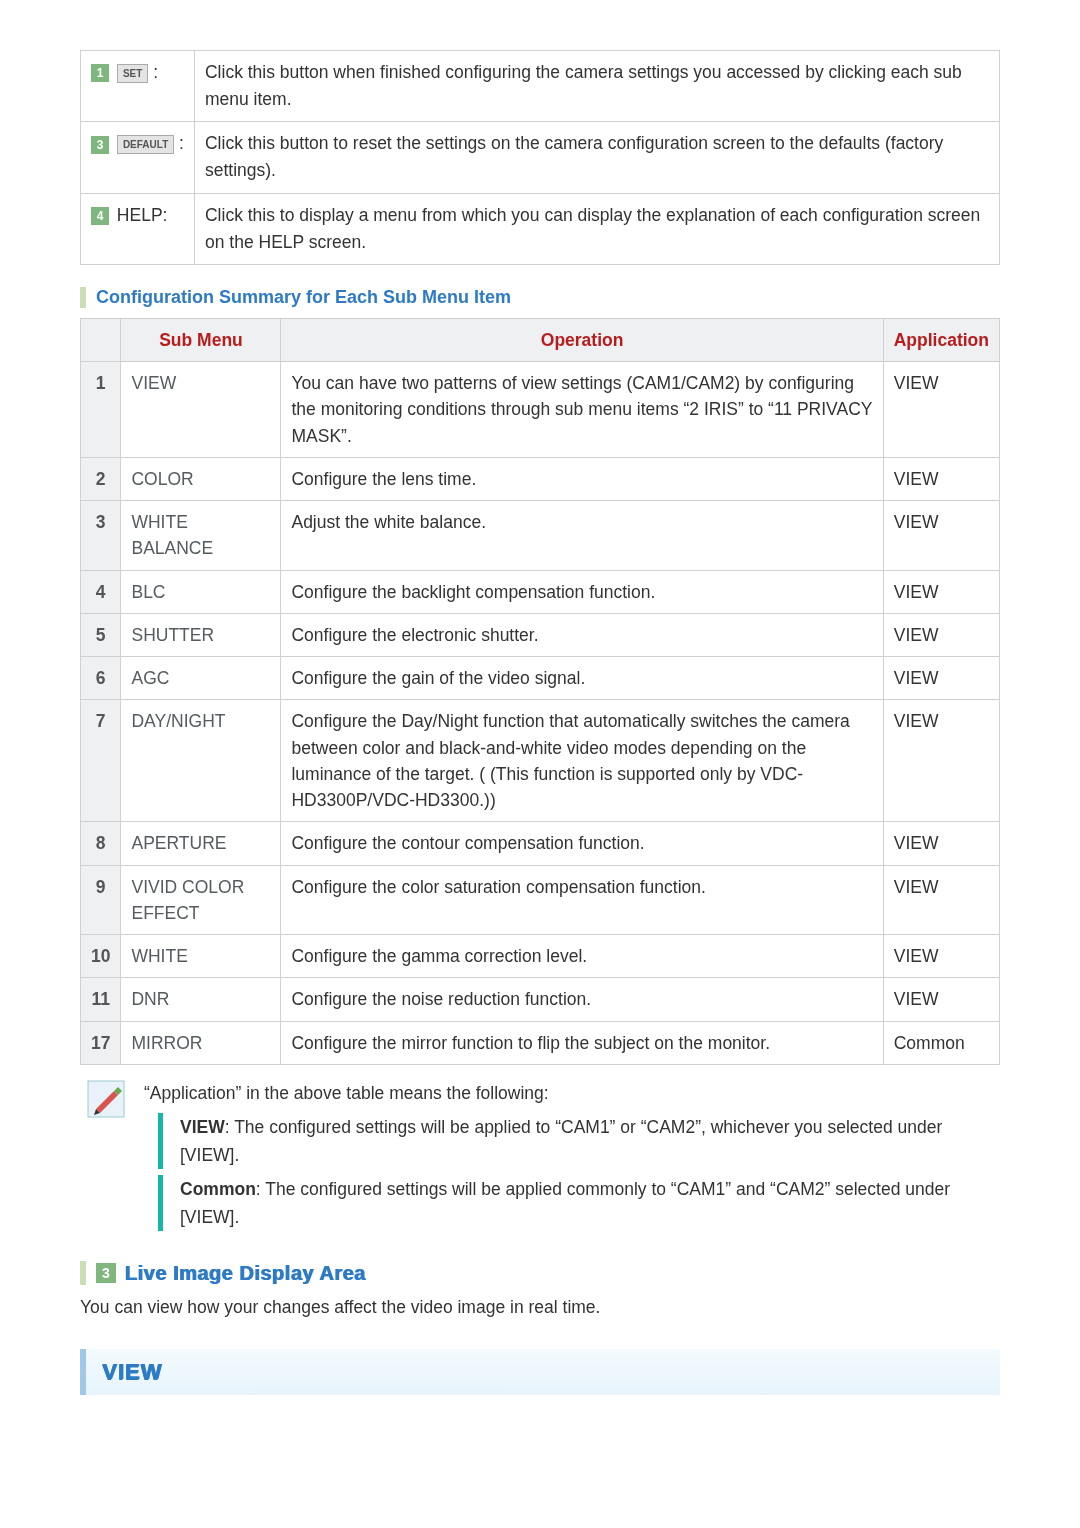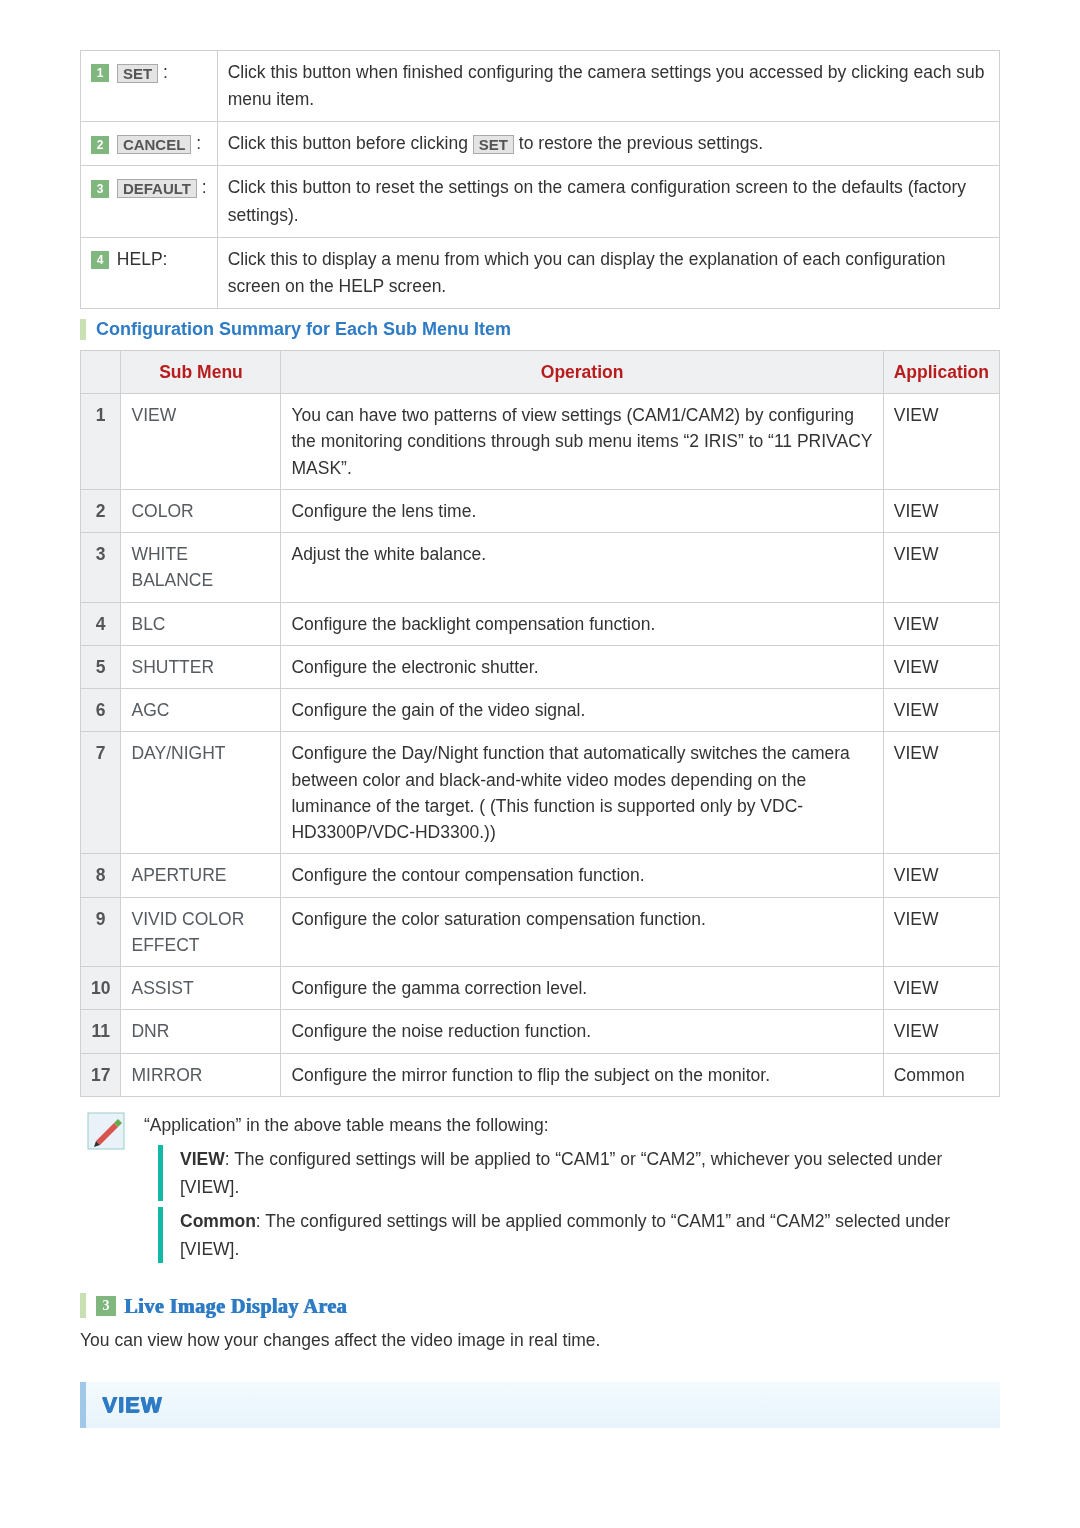--- a/index.html
+++ b/index.html
@@ -30,28 +30,28 @@
     text-align: center;
     line-height: 18px;
     margin-right: 3px;
     vertical-align: middle;
   }
   .grey-btn {
     display: inline-block;
     background: #e4e4e4;
     border: 1px solid #aaa;
     padding: 0 5px;
-    font-size: 15px;
+    font-size: 10px;
     color: #555;
     font-weight: bold;
     vertical-align: middle;
     line-height: 17px;
   }
   .sub-heading {
-    margin: 10px 0 10px 0;
+    margin: 22px 0 10px 0;
     color: #2e7bc5;
     font-weight: bold;
     font-size: 18px;
     border-left: 6px solid #c8e0b4;
     padding-left: 10px;
   }
   .summary-table th, .summary-table td {
     border: 1px solid #d0d0d0;
     padding: 8px 10px;
     line-height: 1.5;
@@ -90,21 +90,20 @@
     border-left: 5px solid #14b8a6;
     margin-left: 14px;
   }
   .note-body .def b { color: #333; }
   .section-num-title {
     margin: 30px 0 8px 0;
     border-left: 6px solid #c8e0b4;
     padding-left: 10px;
     font-size: 20px;
     font-weight: bold;
-    font-family: Liberation Serif, serif;
   }
   .section-num-title .num-badge {
     width: 20px; height: 20px; line-height: 20px; font-size: 14px;
     background: #7fb77e;
   }
   .section-num-title .ttl {
     color: #2e7bc5;
     vertical-align: middle;
     text-shadow: 1px 0 0 #2e7bc5;
     letter-spacing: 0.5px;
@@ -125,24 +124,20 @@
 </head>
 <body>
 
 <table class="buttons-table">
   <tbody id="buttons-tbody">
       <tr>
         <td class="label-cell"><span class="num-badge">1</span> <span class="grey-btn">SET</span> :</td>
         <td>Click this button when finished configuring the camera settings you accessed by clicking each sub menu item.</td>
       </tr>
       <tr>
-        <td class="label-cell"><span class="num-badge">2</span> <span class="grey-btn">CANCEL</span> :</td>
-        <td>Click this button before clicking <span class="grey-btn">SET</span> to restore the previous settings.</td>
-      </tr>
-      <tr>
         <td class="label-cell"><span class="num-badge">3</span> <span class="grey-btn">DEFAULT</span> :</td>
         <td>Click this button to reset the settings on the camera configuration screen to the defaults (factory settings).</td>
       </tr>
       <tr>
         <td class="label-cell"><span class="num-badge">4</span><span> HELP:</span></td>
         <td>Click this to display a menu from which you can display the explanation of each configuration screen on the HELP screen.</td>
       </tr>
     </tbody>
 </table>
 
@@ -207,21 +202,21 @@
         <td class="app">VIEW</td>
       </tr>
       <tr>
         <td class="idx">9</td>
         <td class="menu">VIVID COLOR EFFECT</td>
         <td>Configure the color saturation compensation function.</td>
         <td class="app">VIEW</td>
       </tr>
       <tr>
         <td class="idx">10</td>
-        <td class="menu">ASSIST</td>
+        <td class="menu">WHITE</td>
         <td>Configure the gamma correction level.</td>
         <td class="app">VIEW</td>
       </tr>
       <tr>
         <td class="idx">11</td>
         <td class="menu">DNR</td>
         <td>Configure the noise reduction function.</td>
         <td class="app">VIEW</td>
       </tr>
       <tr>

